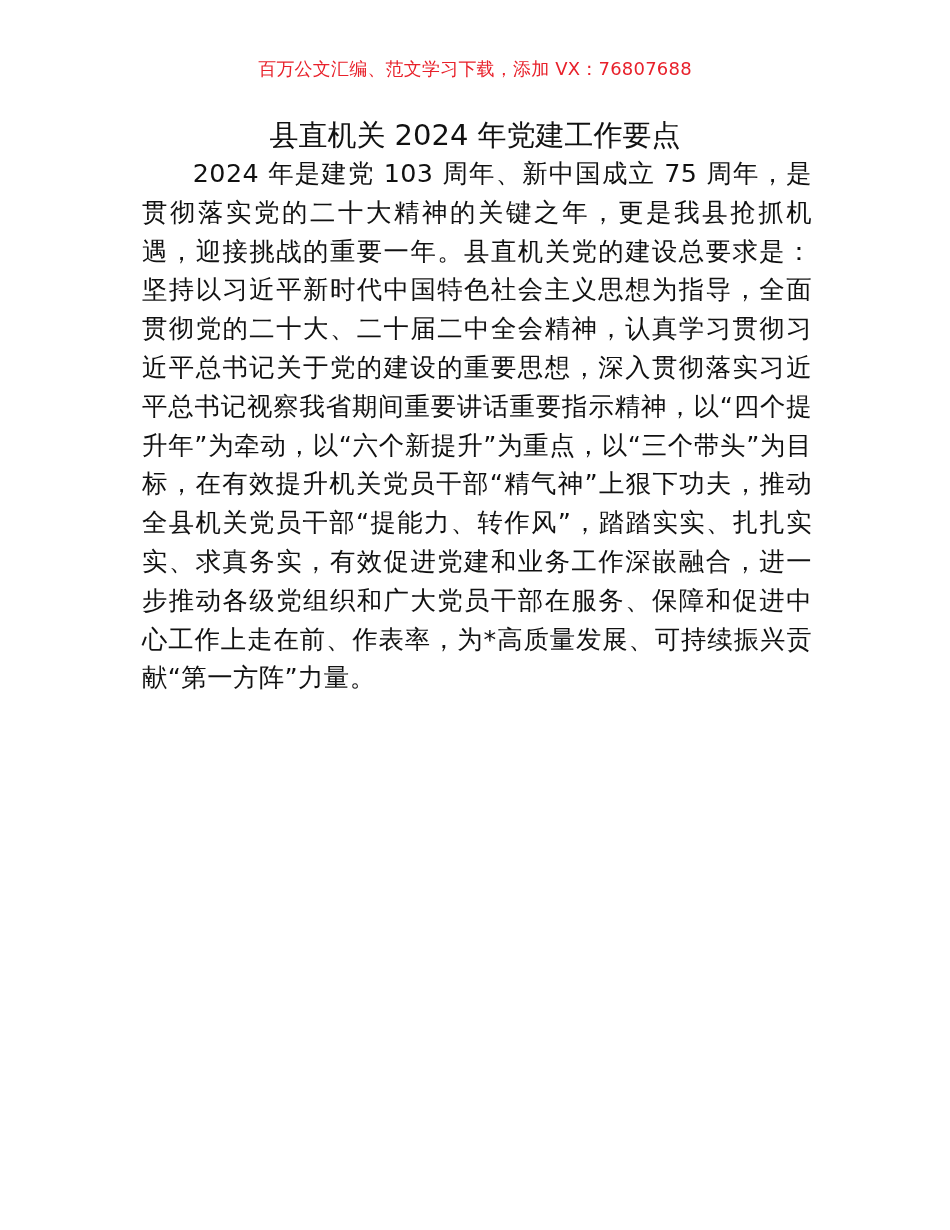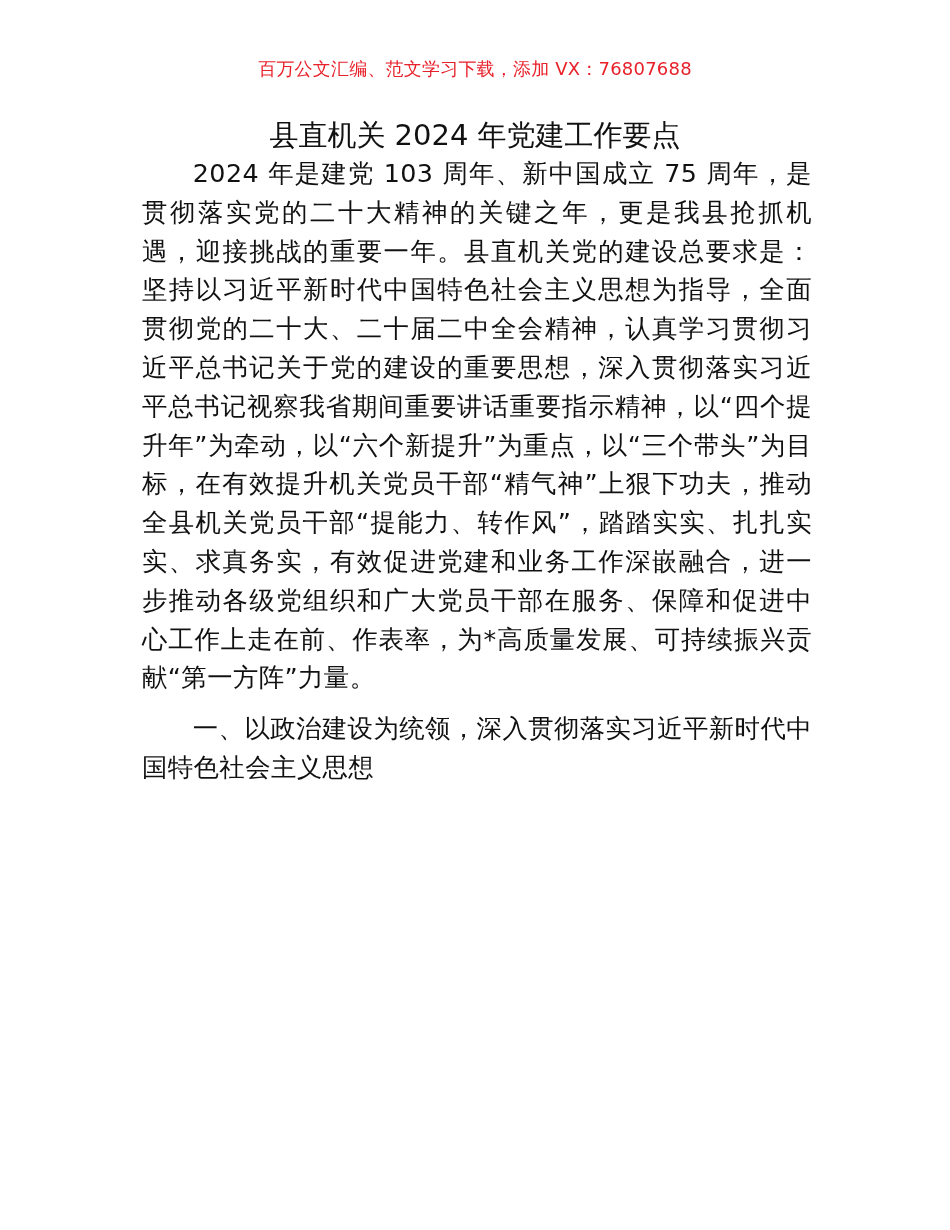--- a/index.html
+++ b/index.html
@@ -63,14 +63,13 @@
   </style>
 </head>
 <body>
 
 <div class="watermark">百万公文汇编、范文学习下载，添加 VX：76807688</div>
 
 <h1 class="doc-title">县直机关 2024 年党建工作要点</h1>
 
 <div class="doc-body">
   <p class="para">2024 年是建党 103 周年、新中国成立 75 周年，是贯彻落实党的二十大精神的关键之年，更是我县抢抓机遇，迎接挑战的重要一年。县直机关党的建设总要求是：坚持以习近平新时代中国特色社会主义思想为指导，全面贯彻党的二十大、二十届二中全会精神，认真学习贯彻习近平总书记关于党的建设的重要思想，深入贯彻落实习近平总书记视察我省期间重要讲话重要指示精神，以“四个提升年”为牵动，以“六个新提升”为重点，以“三个带头”为目标，在有效提升机关党员干部“精气神”上狠下功夫，推动全县机关党员干部“提能力、转作风”，踏踏实实、扎扎实实、求真务实，有效促进党建和业务工作深嵌融合，进一步推动各级党组织和广大党员干部在服务、保障和促进中心工作上走在前、作表率，为*高质量发展、可持续振兴贡献“第一方阵”力量。</p>
-  <p class="para gap">一、以政治建设为统领，深入贯彻落实习近平新时代中国特色社会主义思想</p>
 </div>
 
 </body></html>

